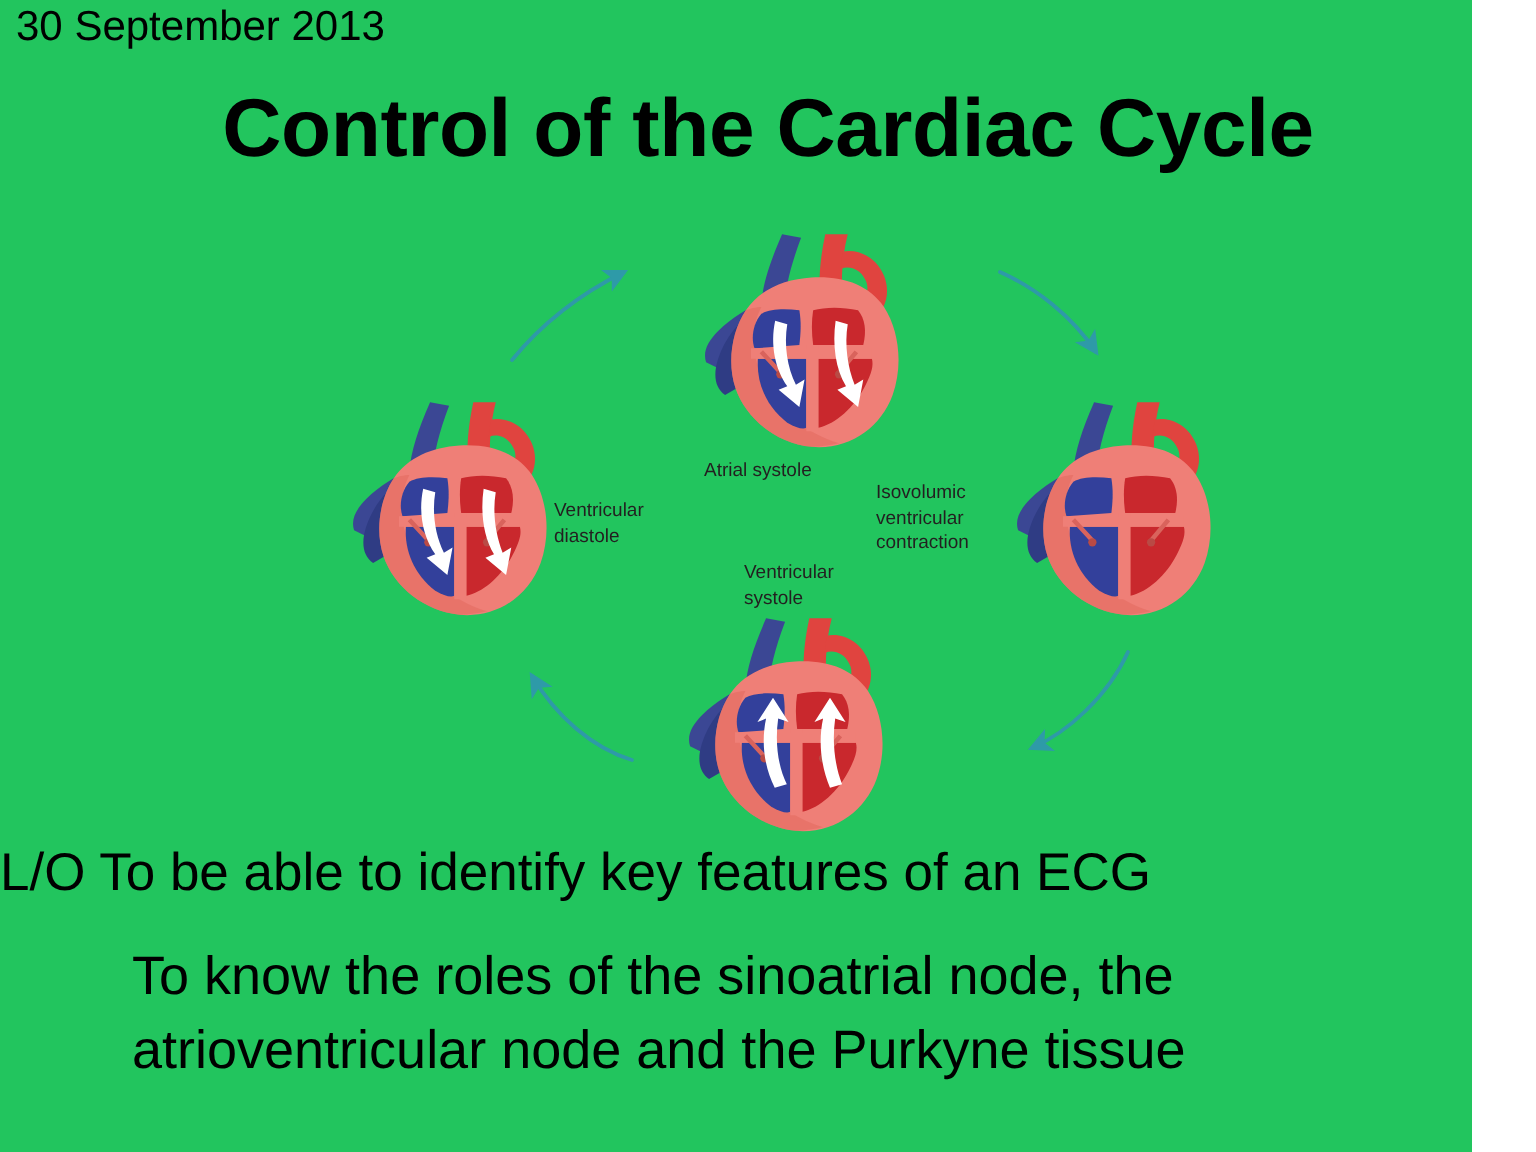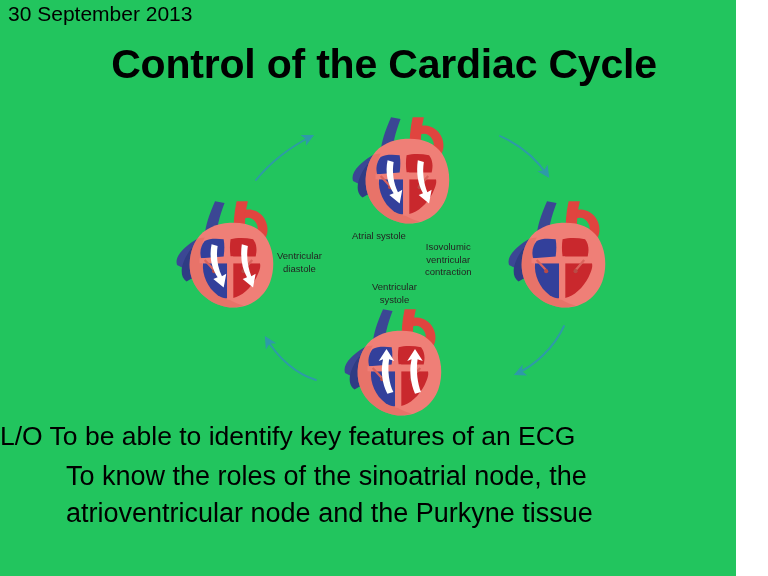--- a/index.html
+++ b/index.html
@@ -48,44 +48,43 @@
   #cycle-diagram svg {
     display: block;
   }
   .cycle-label {
     position: absolute;
     font-family: "Liberation Sans", sans-serif;
     font-size: 9.5px;
     color: #231f20;
     line-height: 1.32;
     white-space: pre-line;
-    text-align: center;
   }
   #label-atrial-systole   { left: 352px; top: 230px; }
-  #label-isovolumic       { left: 425px; top: 241px; }
+  #label-isovolumic       { left: 438px; top: 241px; }
   #label-ventricular-diastole { left: 277px; top: 250px; }
   #label-ventricular-systole  { left: 372px; top: 281px; }
 
   #objectives {
     position: absolute;
     left: 0;
     top: 418px;
     width: 768px;
     text-align: left;
     color: #000000;
   }
   .objective-line {
     font-size: 27px;
     line-height: 1.36;
     white-space: nowrap;
   }
   .objective-line.lo { font-size: 26.5px; }
   #obj-wrap-2 {
     width: 636px;
-    margin: 4px auto;
+    margin: 16px auto;
     font-size: 26.5px;
     line-height: 1.38;
   }
 </style>
 </head>
 <body>
 
 <div id="slide">
 
   <div id="date-stamp">30 September 2013</div>

